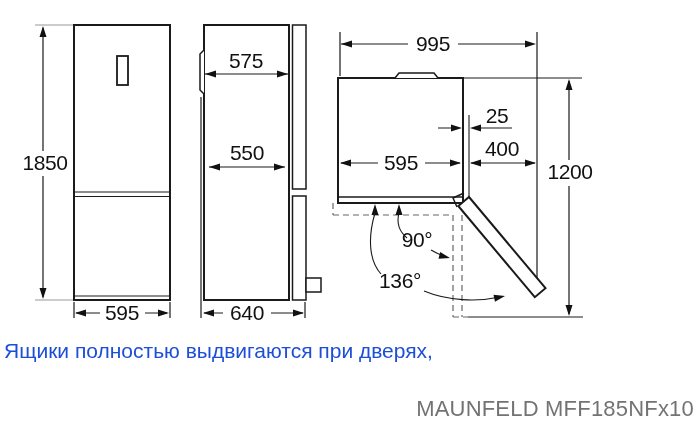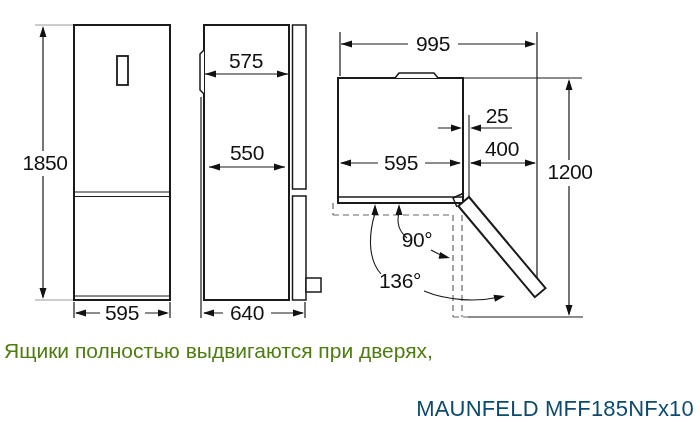--- a/index.html
+++ b/index.html
@@ -1,21 +1,21 @@
 <!DOCTYPE html>
 <html><head>
 <meta charset="utf-8">
 <style>
   html,body{margin:0;padding:0;background:#fff;}
   #stage{position:relative;width:700px;height:423px;background:#fff;overflow:hidden;
          font-family:"Liberation Sans",sans-serif;color:#111;}
   #diagram{position:absolute;left:0;top:0;}
   svg text{font-family:"Liberation Sans",sans-serif;font-size:21px;fill:#111;letter-spacing:-0.4px;}
-  .caption{position:absolute;left:4px;top:337px;font-size:21px;line-height:28px;color:#4d7c0f;}
-  .brand{position:absolute;right:6px;top:396px;font-size:22px;letter-spacing:0.2px;color:#0c4a6e;}
+  .caption{position:absolute;left:4px;top:337px;font-size:21px;line-height:28px;color:#1d4ed8;}
+  .brand{position:absolute;right:6px;top:396px;font-size:22px;letter-spacing:0.2px;color:#737373;}
 </style>
 </head>
 <body>
 
 <div id="stage">
   <svg id="diagram" width="700" height="340" viewBox="0 0 700 340">
 
     <g stroke="#1a1a1a" fill="none" stroke-width="1.2">
 
       <path d="M35,25 H73 M35,300 H73" stroke="#9a9a9a"></path>

